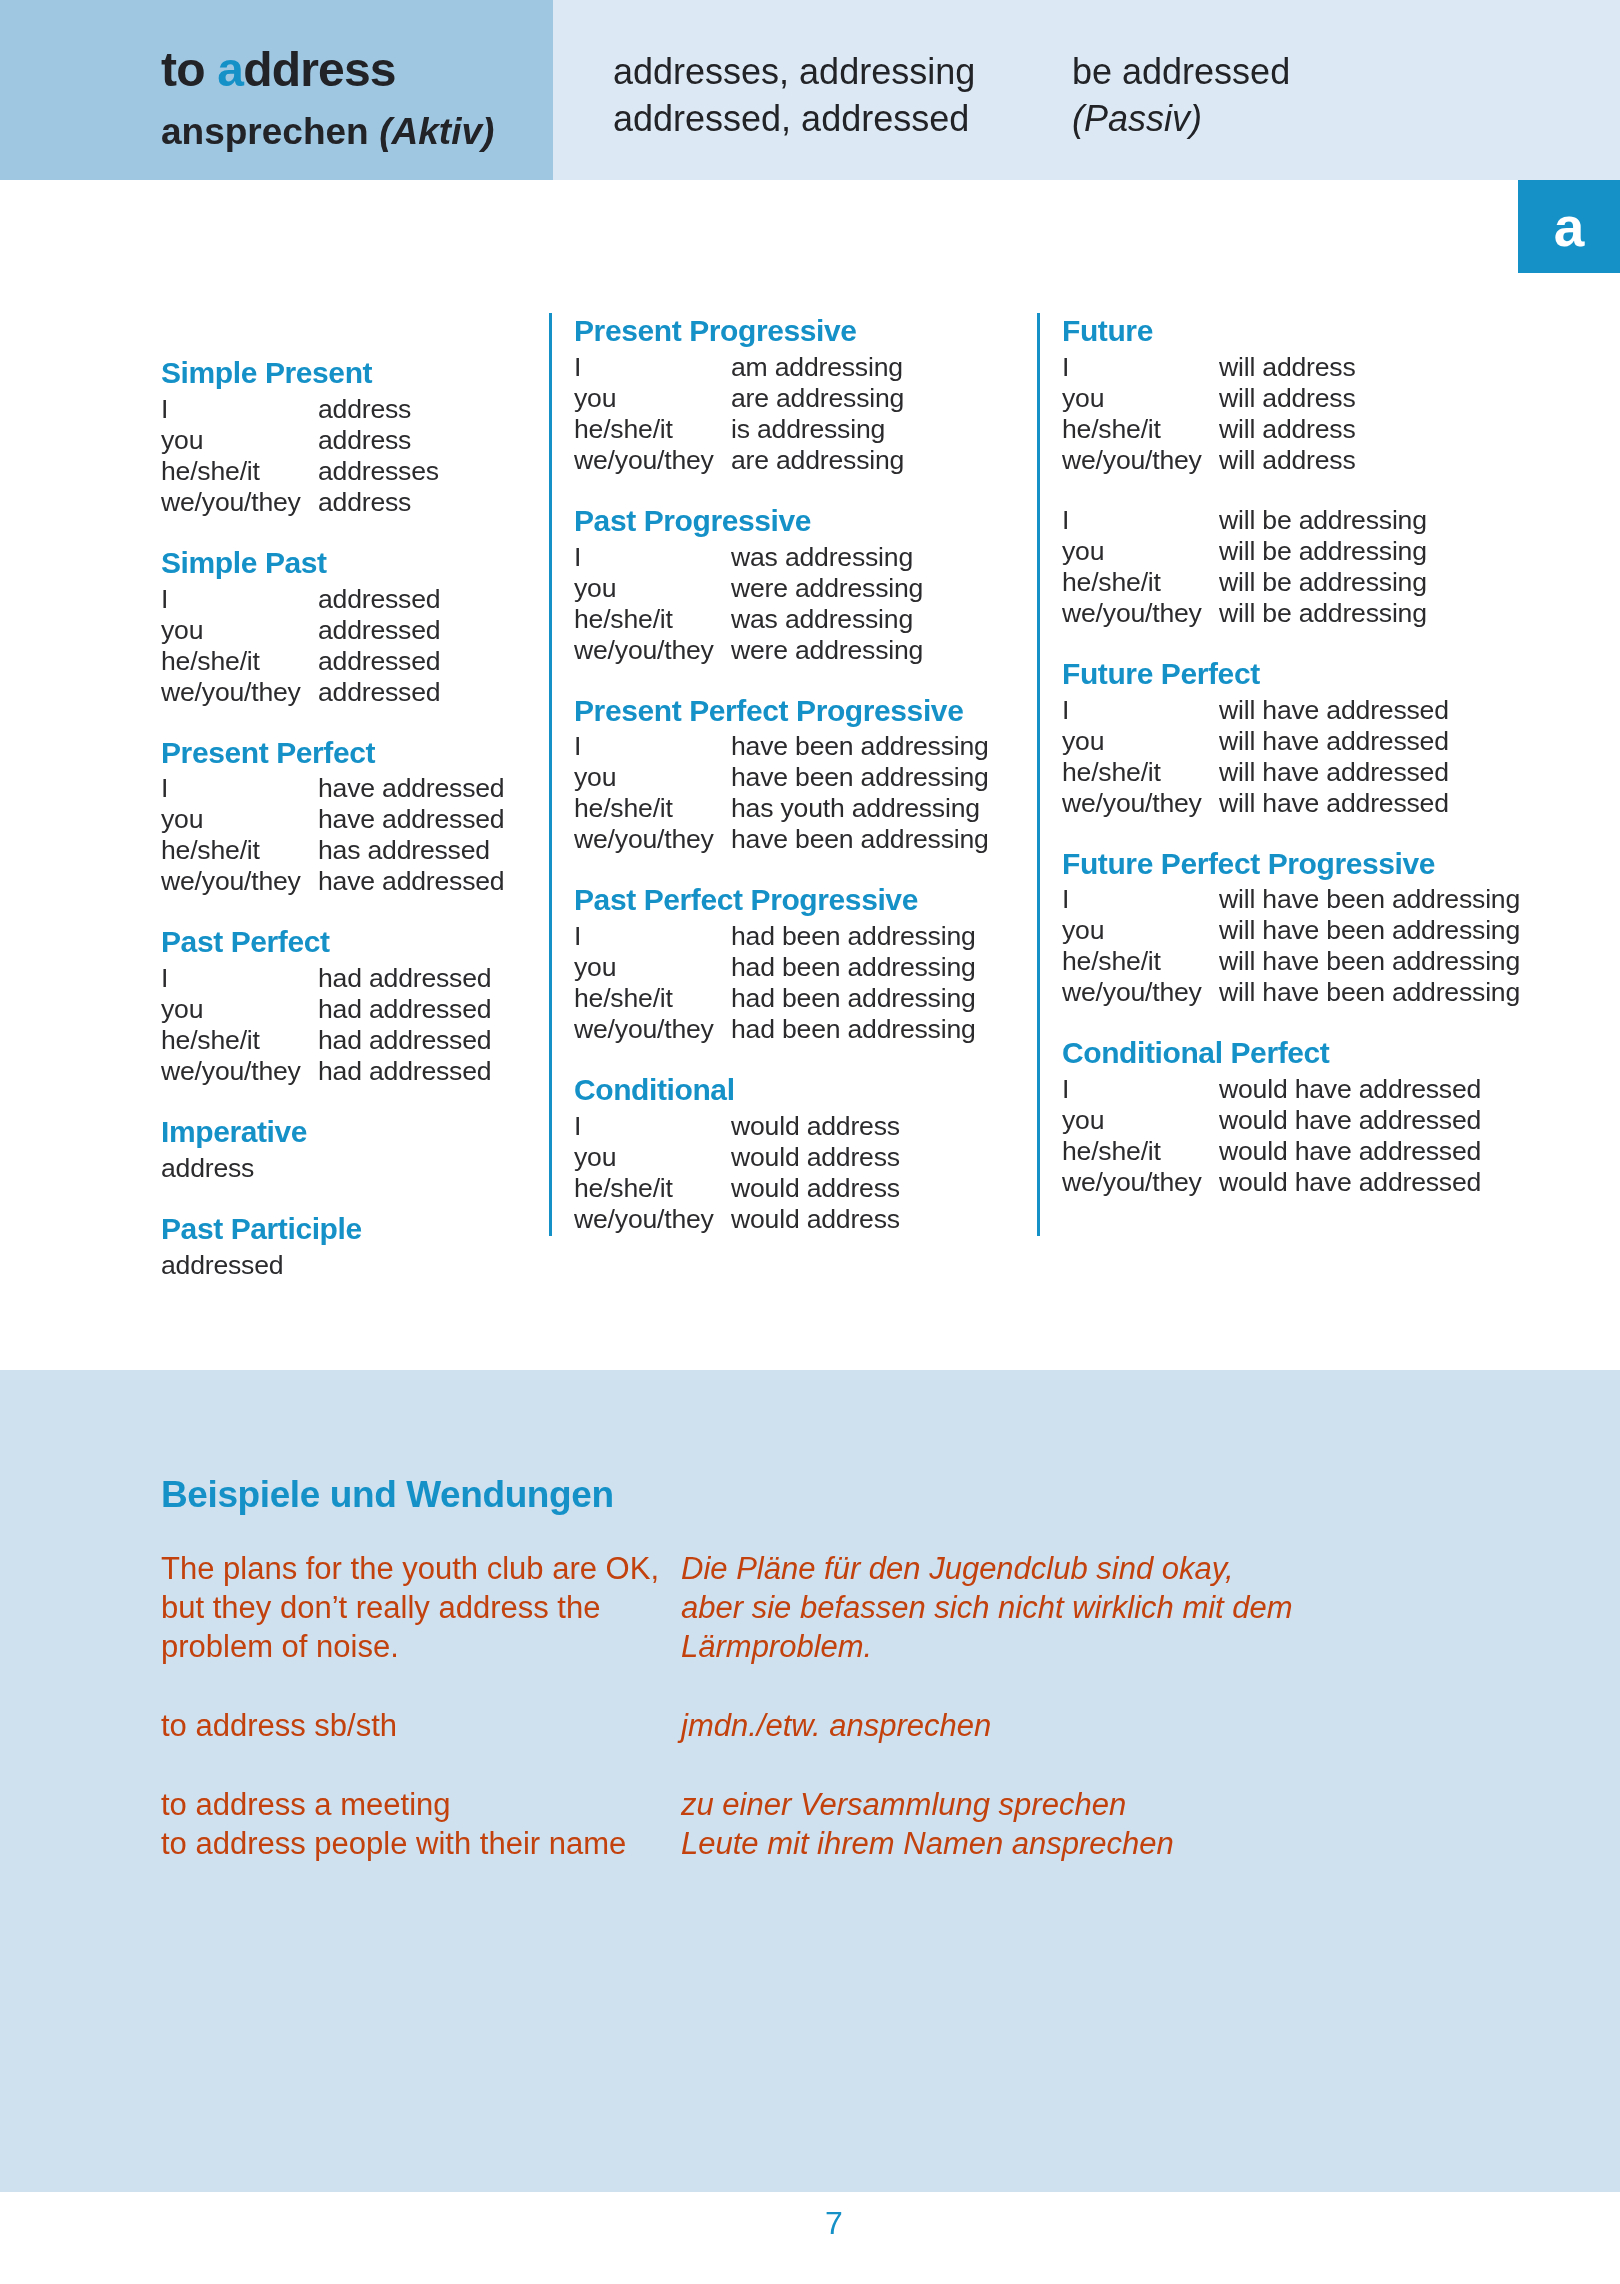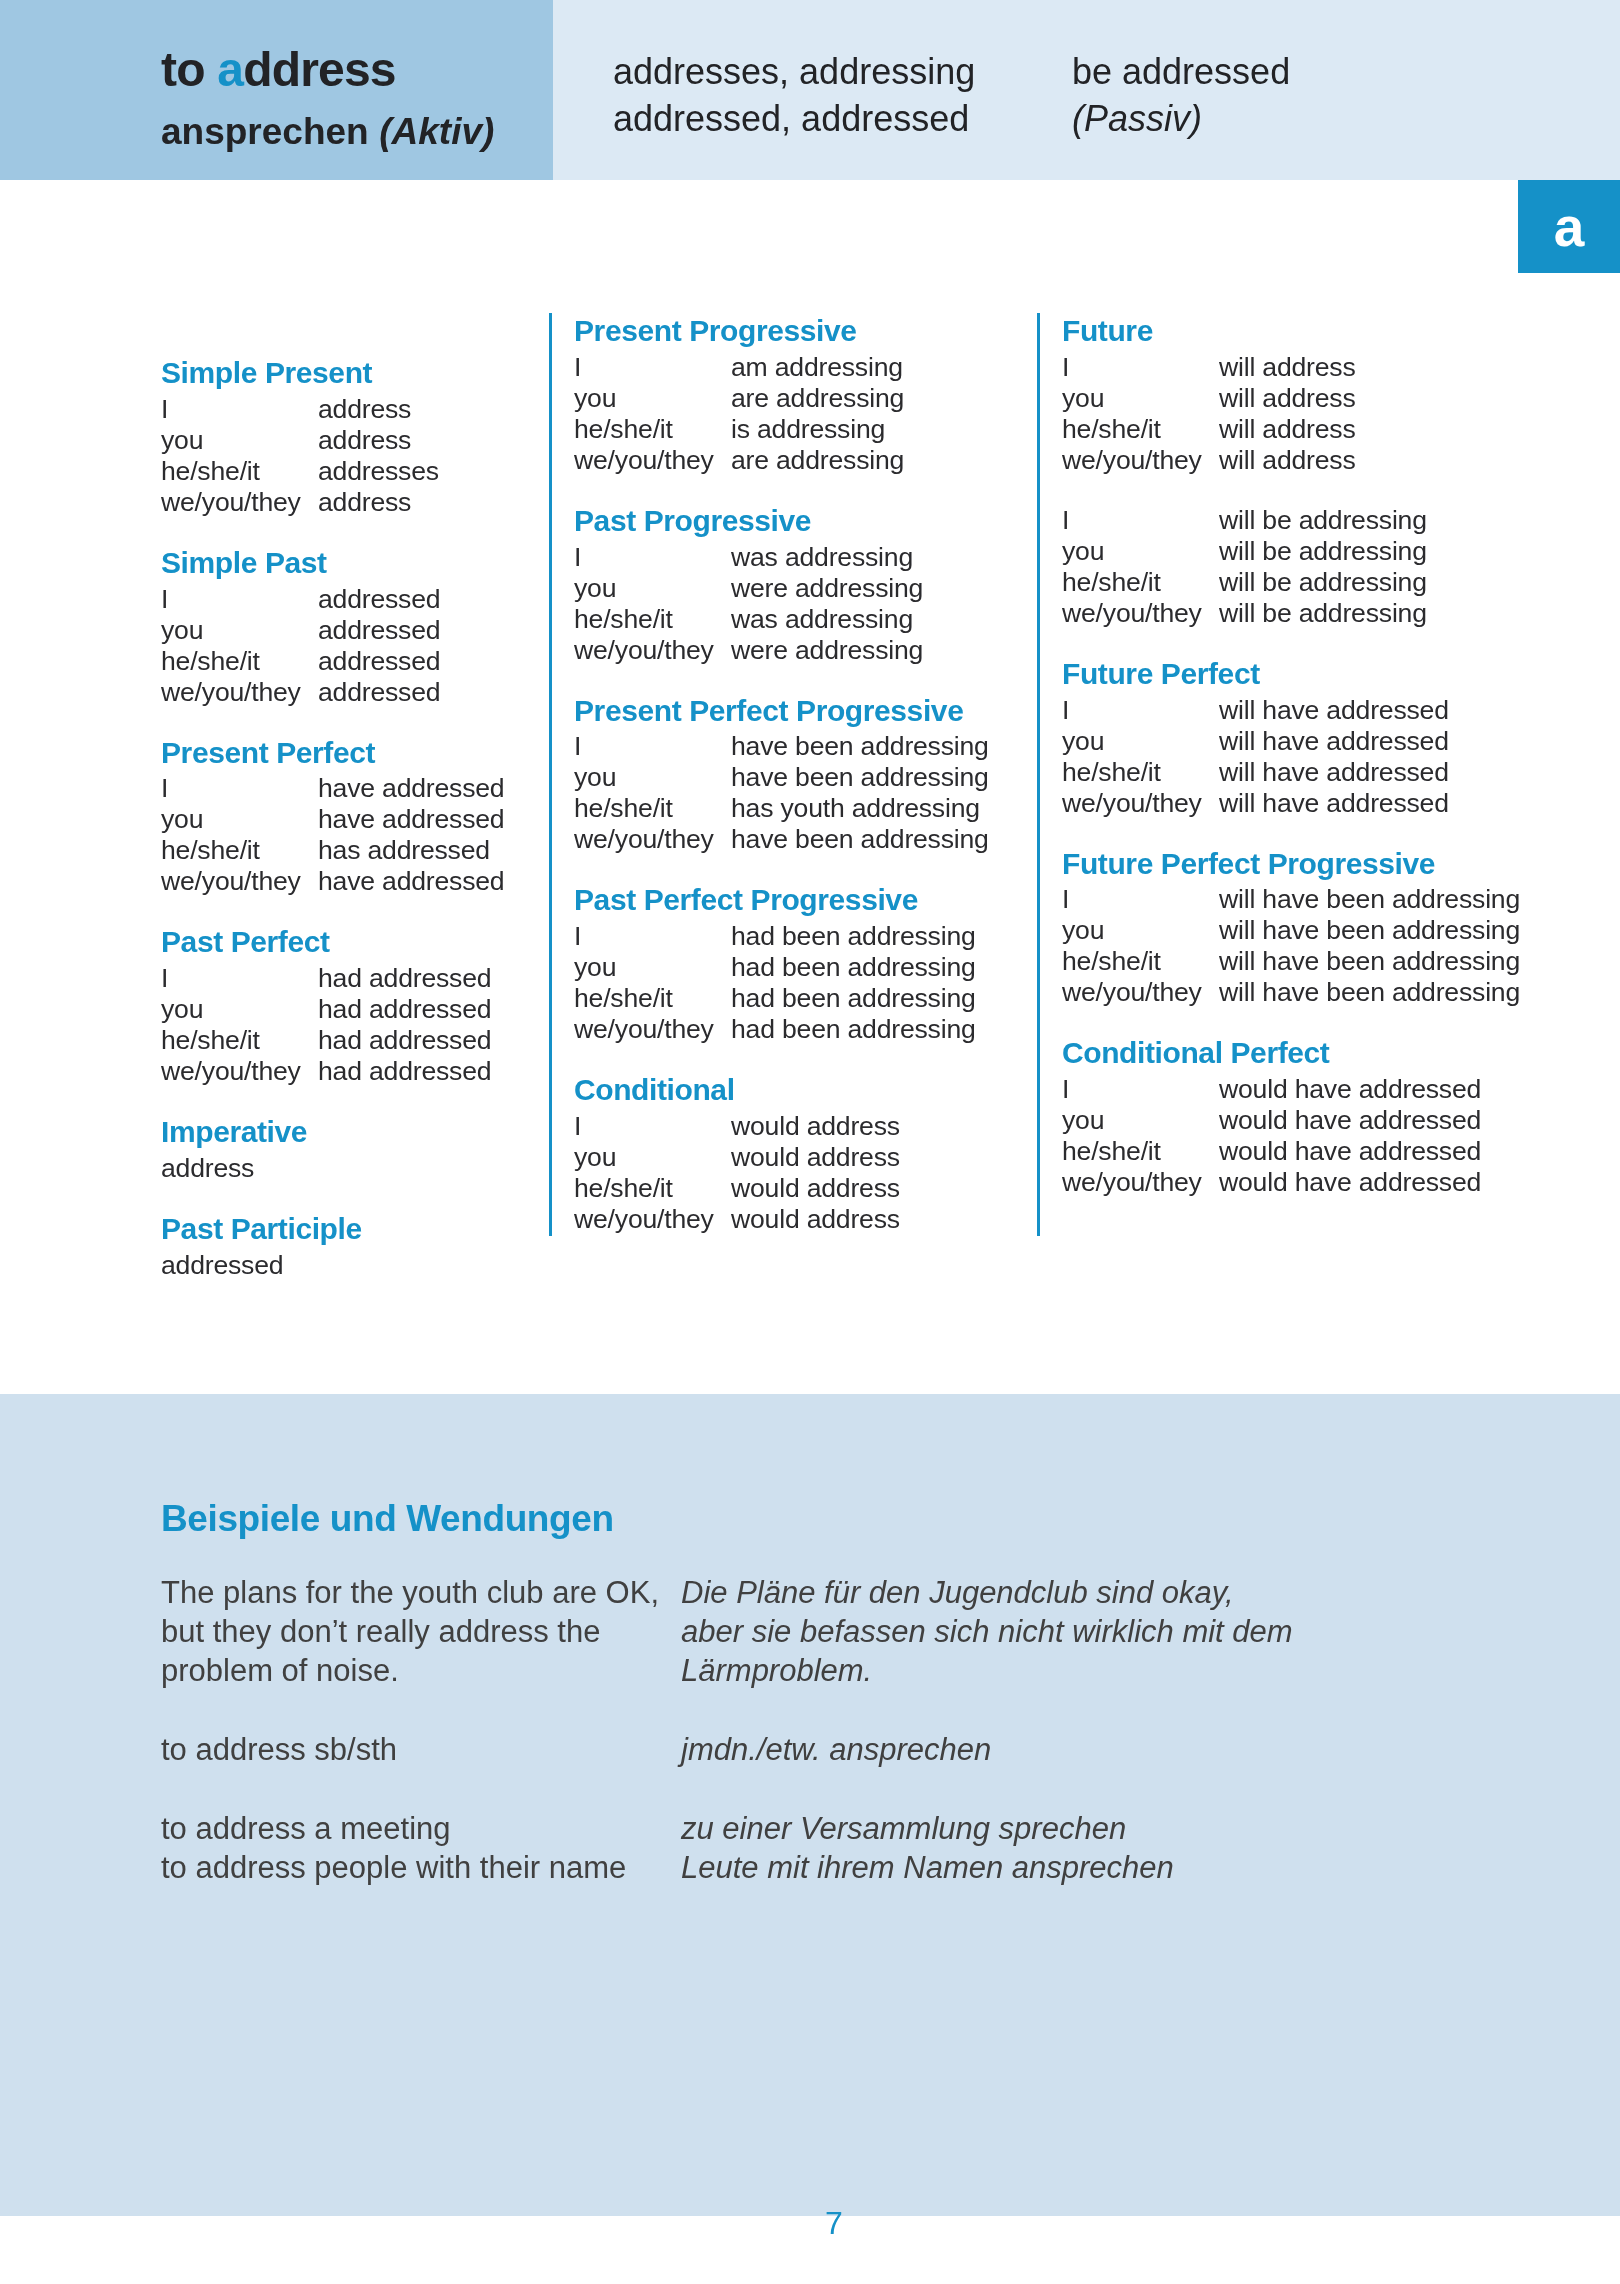--- a/index.html
+++ b/index.html
@@ -63,29 +63,28 @@
     letter-spacing:-0.4px;color:var(--accent,#1591c8);white-space:nowrap;
   }
   .row{display:flex;font-size:26.6px;line-height:31px;color:#2b2b2e;letter-spacing:-0.2px;}
   .person{width:157px;flex:none;white-space:nowrap;}
   .form{white-space:nowrap;}
   
   .examples{
     position:absolute;left:0;top:1370px;width:1620px;height:822px;
     background:var(--examples_bg,#cfe0ee);
     box-sizing:border-box;
-    margin-top:24px;
   }
   .examples h2{
     margin:0;padding:105px 0 0 161px;
     font-size:37px;line-height:40px;letter-spacing:-0.4px;
     color:var(--accent,#1591c8);
   }
   .ex-rows{padding:34px 0 0 161px;}
-  .ex-row{display:flex;margin-bottom:40px;font-size:31px;line-height:39px;color:#404040;}
+  .ex-row{display:flex;margin-bottom:40px;font-size:31px;line-height:39px;color:#c2410c;}
   .ex-en{width:520px;flex:none;}
   .ex-de{font-style:italic;}
   
   .page-number{
     position:absolute;left:48px;right:0;top:2206px;
     text-align:center;font-size:32px;line-height:35px;
     color:var(--accent,#1591c8);
   }
 </style>
 </head>

